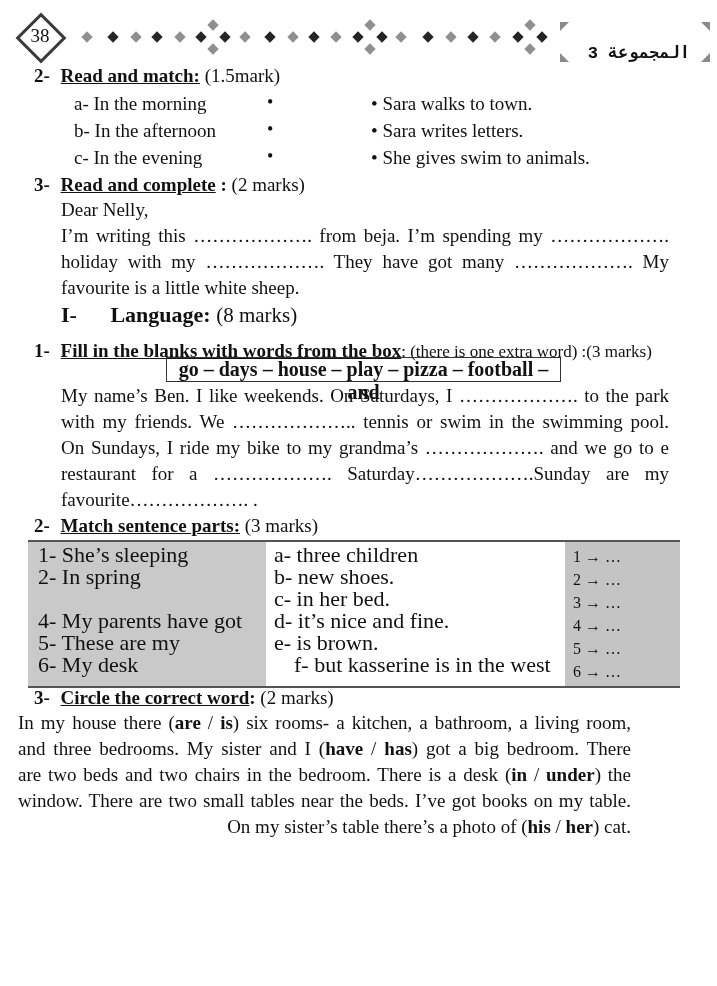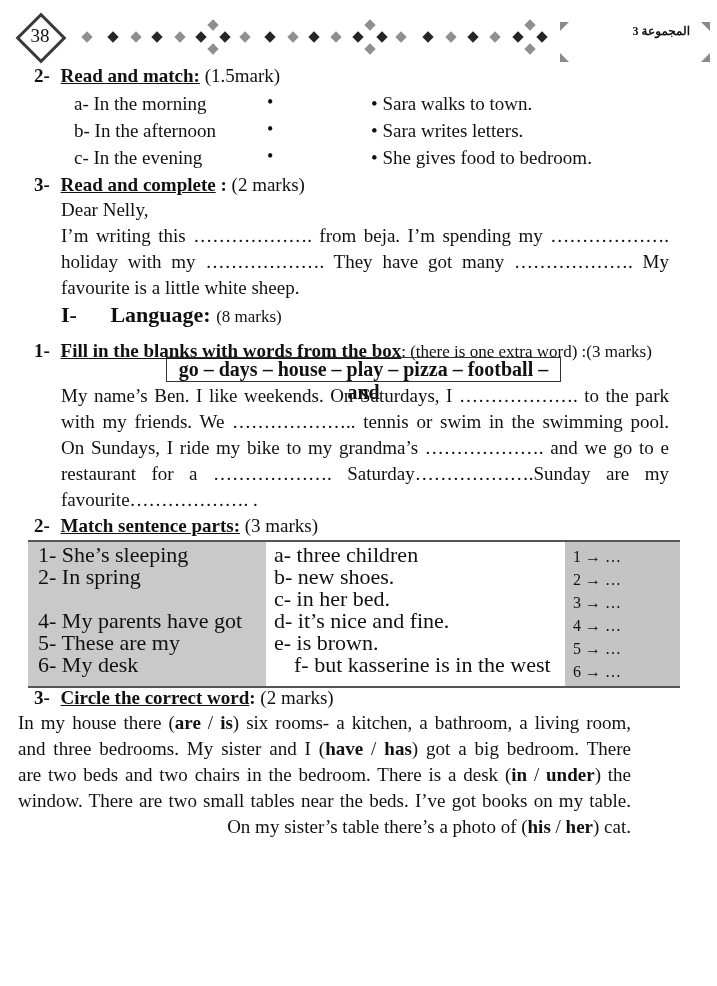--- a/index.html
+++ b/index.html
@@ -9,22 +9,22 @@
   
   .page-num { left: 17px; top: 14px; width: 46px; height: 46px; }
   .page-num .dia { position: absolute; left: 6px; top: 6px; width: 30px; height: 30px;
     border: 3px solid #3a3a3a; transform: rotate(45deg); background: #fff; }
   .page-num .num { position: absolute; left: 0; top: 11px; width: 46px; text-align: center;
     font-size: 19px; font-family: "Liberation Serif", serif; }
   .orn { position: absolute; width: 8px; height: 8px; transform: rotate(45deg); }
   .orn.g { background: #8f8f8f; }
   .orn.d { background: #262626; }
   .group-label { left: 560px; top: 22px; width: 150px; height: 40px; }
-  .group-label .txt { position: absolute; right: 20px; top: 2px; font-family: Liberation Serif, serif;
-    font-size: 12px; font-weight: bold; direction: rtl; }
+  .group-label .txt { position: absolute; right: 20px; top: 20px; font-family: Liberation Mono, monospace;
+    font-size: 17px; font-weight: bold; direction: rtl; }
   .corner { position: absolute; width: 0; height: 0; }
   
   .h { font-weight: bold; }
   .u { text-decoration: underline; font-weight: bold; }
   .line { position: absolute; white-space: nowrap; line-height: 24px; }
   .just { position: absolute; left: 61px; width: 608px; text-align: justify; text-align-last: justify; white-space: nowrap; line-height: 24px; }
   .match-row { position: absolute; line-height: 24px; }
   .bullet { position: absolute; font-size: 18px; }
   .wordbox { position: absolute; left: 166px; top: 357px; width: 393px; height: 23px;
     border: 1.5px solid #333; font-weight: bold; font-size: 20px; line-height: 23px; text-align: center; }
@@ -89,36 +89,36 @@
     <div class="match-row" style="left:74px;top:92px;">a-  In the morning</div>
     <div class="bullet" style="left:267px;top:92px;">•</div>
     <div class="match-row" style="left:74px;top:119px;">b-  In the afternoon</div>
     <div class="bullet" style="left:267px;top:119px;">•</div>
     <div class="match-row" style="left:74px;top:146px;">c-  In the evening</div>
     <div class="bullet" style="left:267px;top:146px;">•</div>
   </div>
 <div id="rm-right">
     <div class="match-row" style="left:371px;top:92px;">• Sara walks to town.</div>
     <div class="match-row" style="left:371px;top:119px;">• Sara writes letters.</div>
-    <div class="match-row" style="left:371px;top:146px;">• She gives food to bedroom.</div>
+    <div class="match-row" style="left:371px;top:146px;">• She gives swim to animals.</div>
   </div>
 
 <div class="line" style="left:34px;top:173px;">
   <span class="h">3-</span>
   <span class="u" style="margin-left:6px">Read and complete</span><span class="h"> : </span><span>(2 marks)</span>
 </div>
 <div class="line" style="left:61px;top:198px;">Dear Nelly,</div>
 <div class="just" style="top:224px;">I’m writing this ………………. from beja. I’m spending my ……………….</div>
 <div class="just" style="top:250px;">holiday with my ………………. They have got many ………………. My</div>
 <div class="line" style="left:61px;top:276px;">favourite is a little white sheep.</div>
 
 <div class="line" style="left:61px;top:303px;font-size:22px;">
   <span class="h">I-</span>
   <span class="h" style="margin-left:28px">Language:</span>
-  <span style="font-size:17px">(8 marks)</span>
+  <span style="font-size:21px">(8 marks)</span>
 </div>
 
 <div class="line" style="left:34px;top:339px;">
   <span class="h">1-</span>
   <span class="u" style="margin-left:6px">Fill in the blanks with words from the box</span><span style="font-size:17px">: (there is one extra word) :(3 marks)</span>
 </div>
 <div class="wordbox">go – days – house – play – pizza – football – and</div>
 <div class="just" style="top:384px;">My name’s Ben. I like weekends. On Saturdays, I ………………. to the park</div>
 <div class="just" style="top:410px;">with my friends. We ……………….. tennis or swim in the swimming pool.</div>
 <div class="just" style="top:436px;">On Sundays, I ride my bike to my grandma’s ………………. and we go to e</div>

